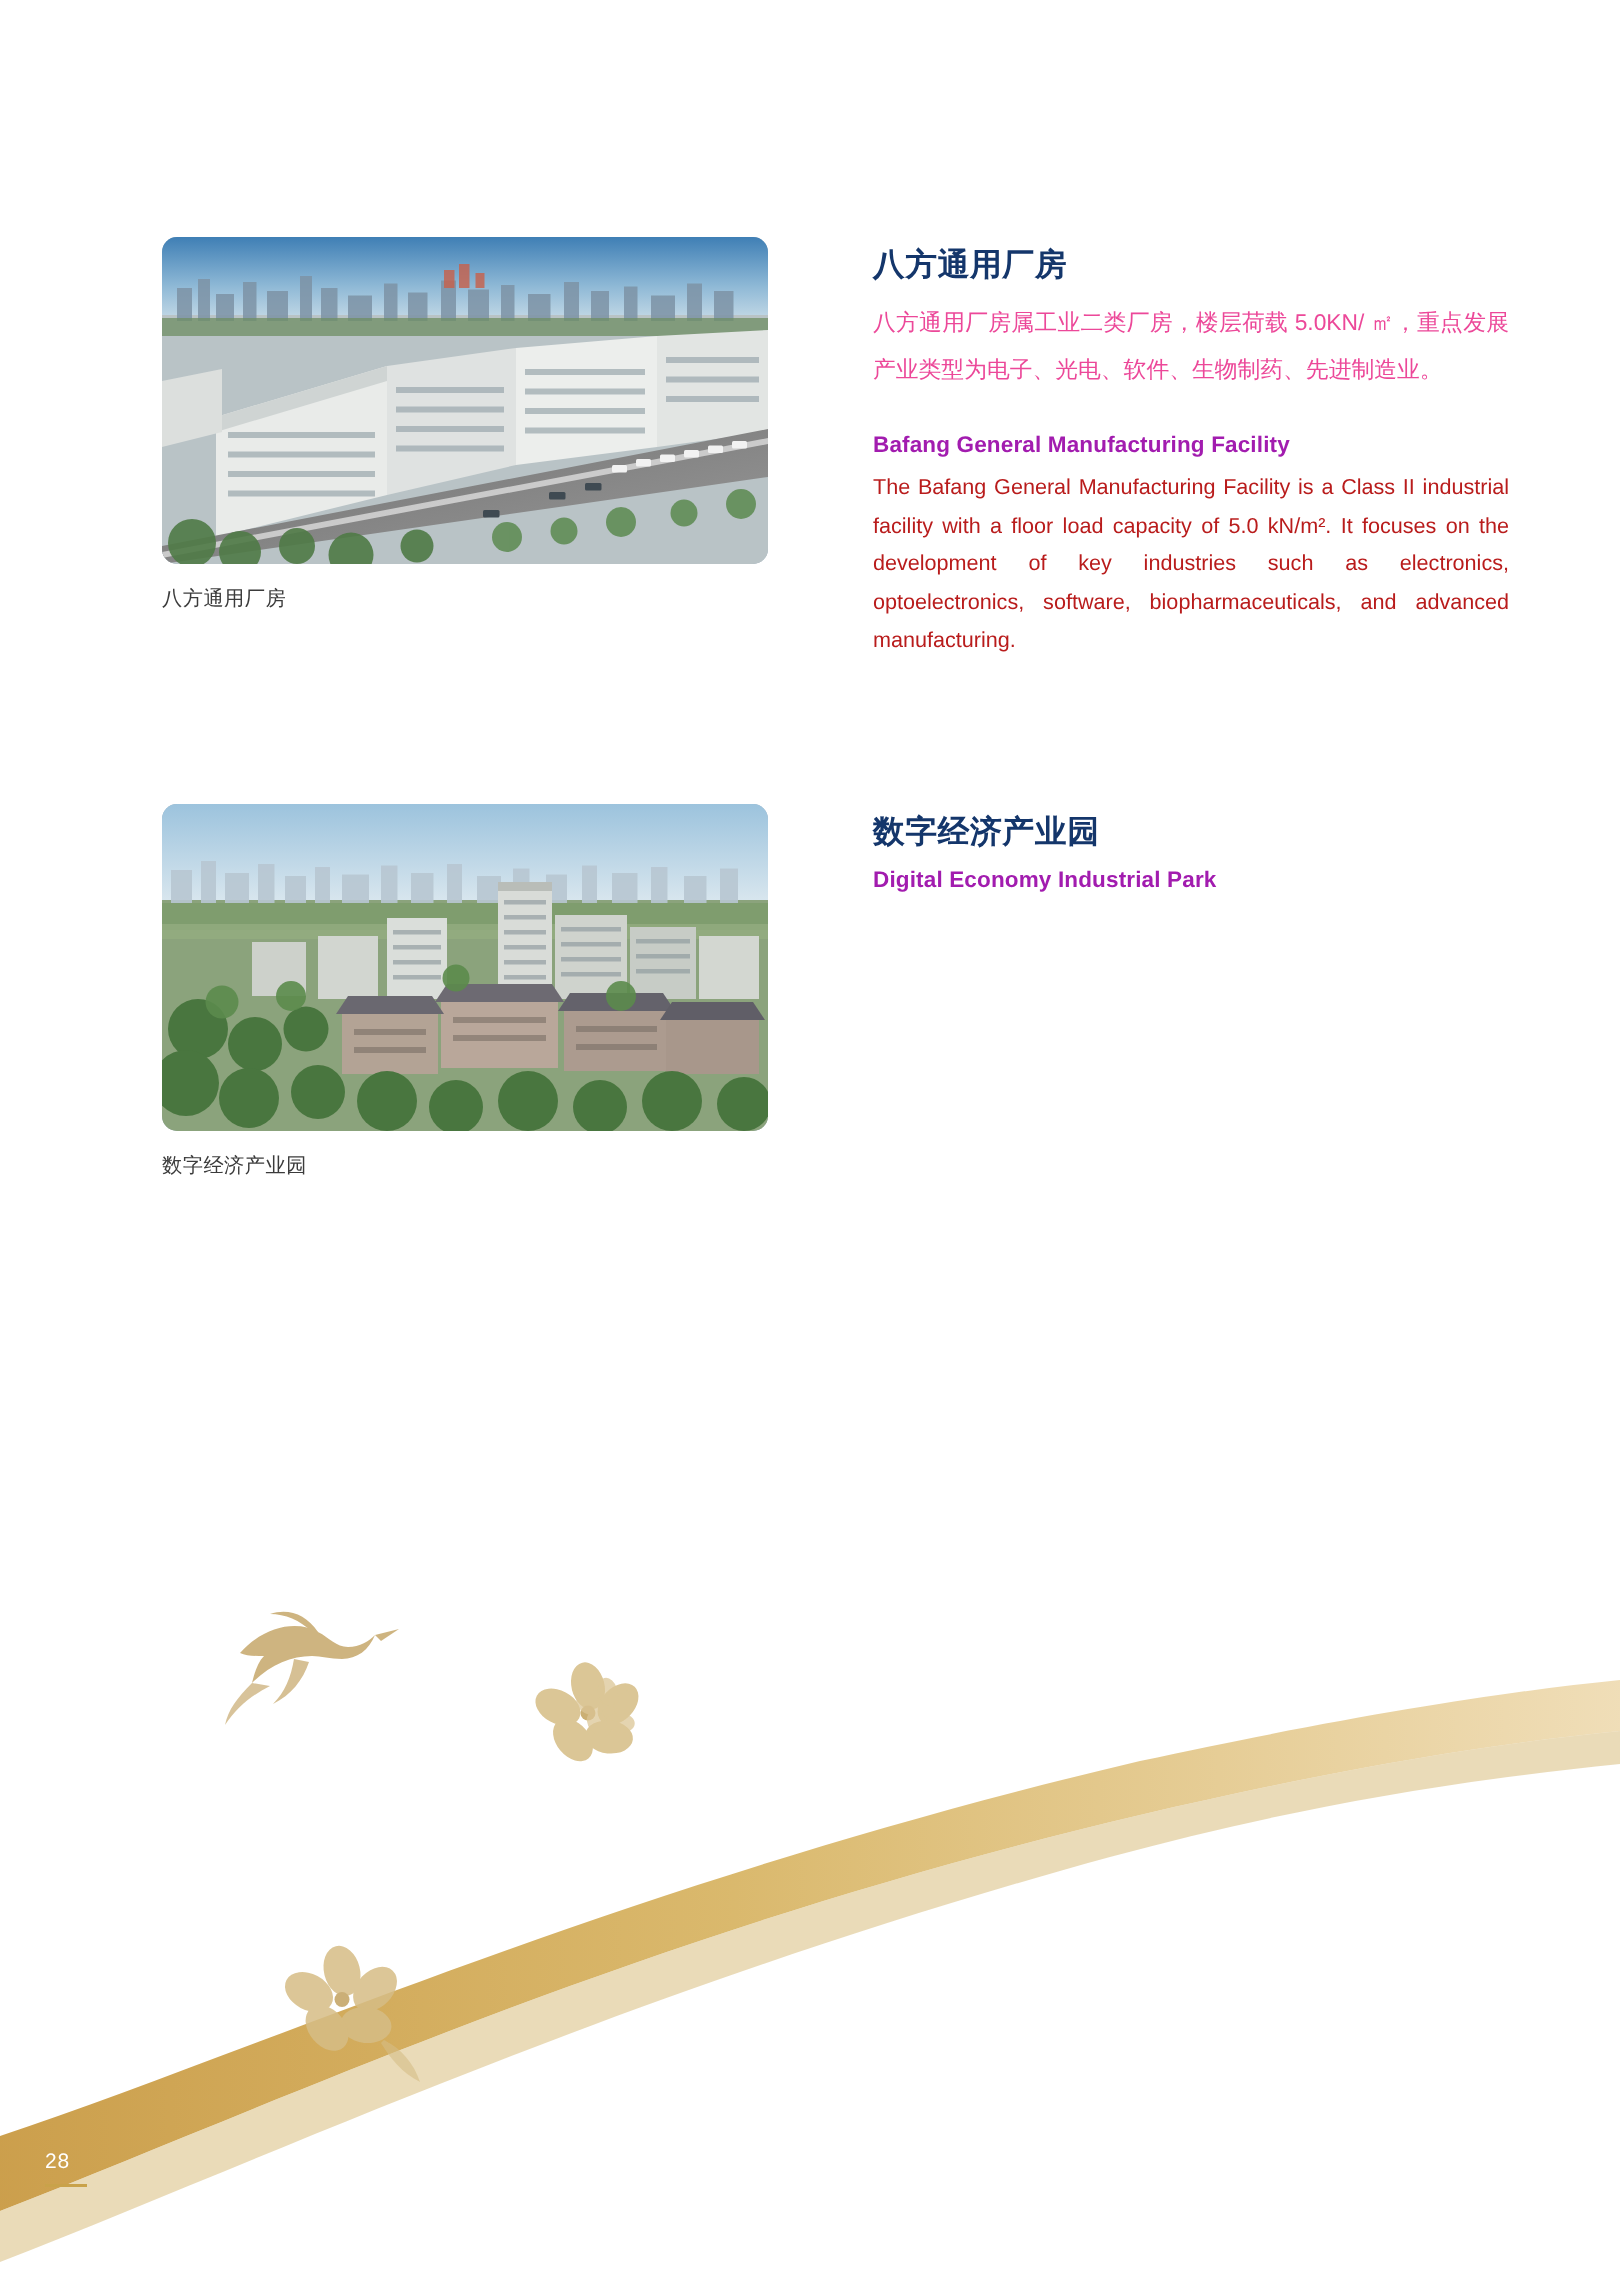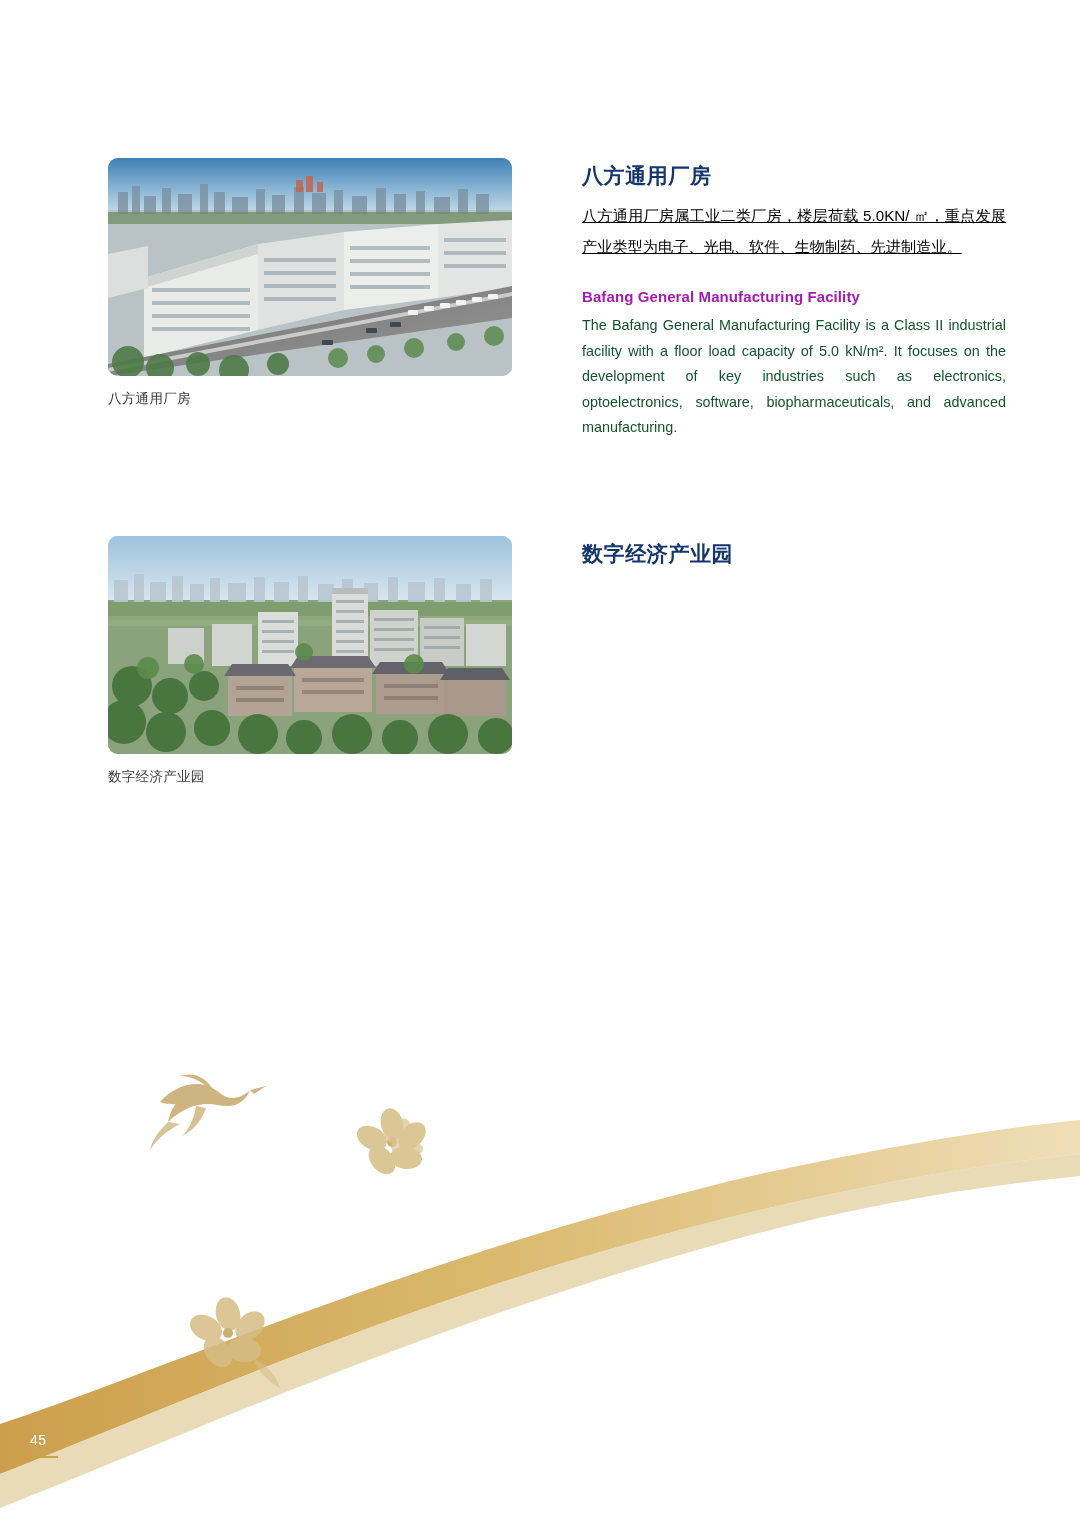--- a/index.html
+++ b/index.html
@@ -66,36 +66,35 @@
   .title-cn {
     font-size: 21px;
     font-weight: 700;
     color: #14366b;
     letter-spacing: 0.6px;
     margin: 0 0 10px 0;
   }
   .body-cn {
     font-size: 15.2px;
     line-height: 31px;
-    color: #000000;
+    color: #ec4899;
     margin: 0 0 26px 0;
     text-align: justify;
-    text-decoration: underline;
   }
   .title-en {
     font-size: 15px;
     font-weight: 700;
     color: #a21caf;
     margin: 0 0 8px 0;
     letter-spacing: 0.1px;
   }
   .body-en {
     font-size: 14.4px;
     line-height: 25.5px;
-    color: #14532d;
+    color: #b91c1c;
     margin: 0;
     text-align: justify;
   }
 
   
   .page-number {
     position: absolute;
     left: 30px;
     bottom: 76px;
     font-size: 14px;
@@ -342,20 +341,21 @@
             <circle cx="196" cy="116" r="9"></circle>
               <circle cx="306" cy="128" r="10"></circle>
           </g>
         </svg>
       </div>
       <div class="caption">数字经济产业园</div>
     </div>
 
     <div class="copy">
       <h2 class="title-cn">数字经济产业园</h2>
+      <h3 class="title-en">Digital Economy Industrial Park</h3>
     </div>
   </div>
 
   <div class="deco-layer">
     <svg width="1080" height="520" viewBox="0 0 1080 520" xmlns="http://www.w3.org/2000/svg" aria-hidden="true">
       <defs>
         <linearGradient id="gold" x1="0" y1="0" x2="1" y2="0">
           <stop offset="0%" stop-color="#c99a43"></stop>
           <stop offset="45%" stop-color="#d8b565"></stop>
           <stop offset="100%" stop-color="#efdcb4"></stop>
@@ -399,15 +399,15 @@
         <ellipse cx="48" cy="46" rx="12" ry="17" transform="rotate(96 48 46)"></ellipse>
         <ellipse cx="22" cy="48" rx="12" ry="17" transform="rotate(140 22 48)"></ellipse>
         <ellipse cx="10" cy="24" rx="12" ry="17" transform="rotate(-62 10 24)"></ellipse>
         <circle cx="32" cy="29" r="5" fill="#c2a260"></circle>
         <path d="M60,56 C72,62 80,72 84,84 C72,78 64,68 58,58 Z" opacity="0.7"></path>
       </g>
     </svg>
   </div>
 
   <div class="page-rule"></div>
-  <div class="page-number">45</div>
+  <div class="page-number">28</div>
 
 </div>
 
 </body></html>

